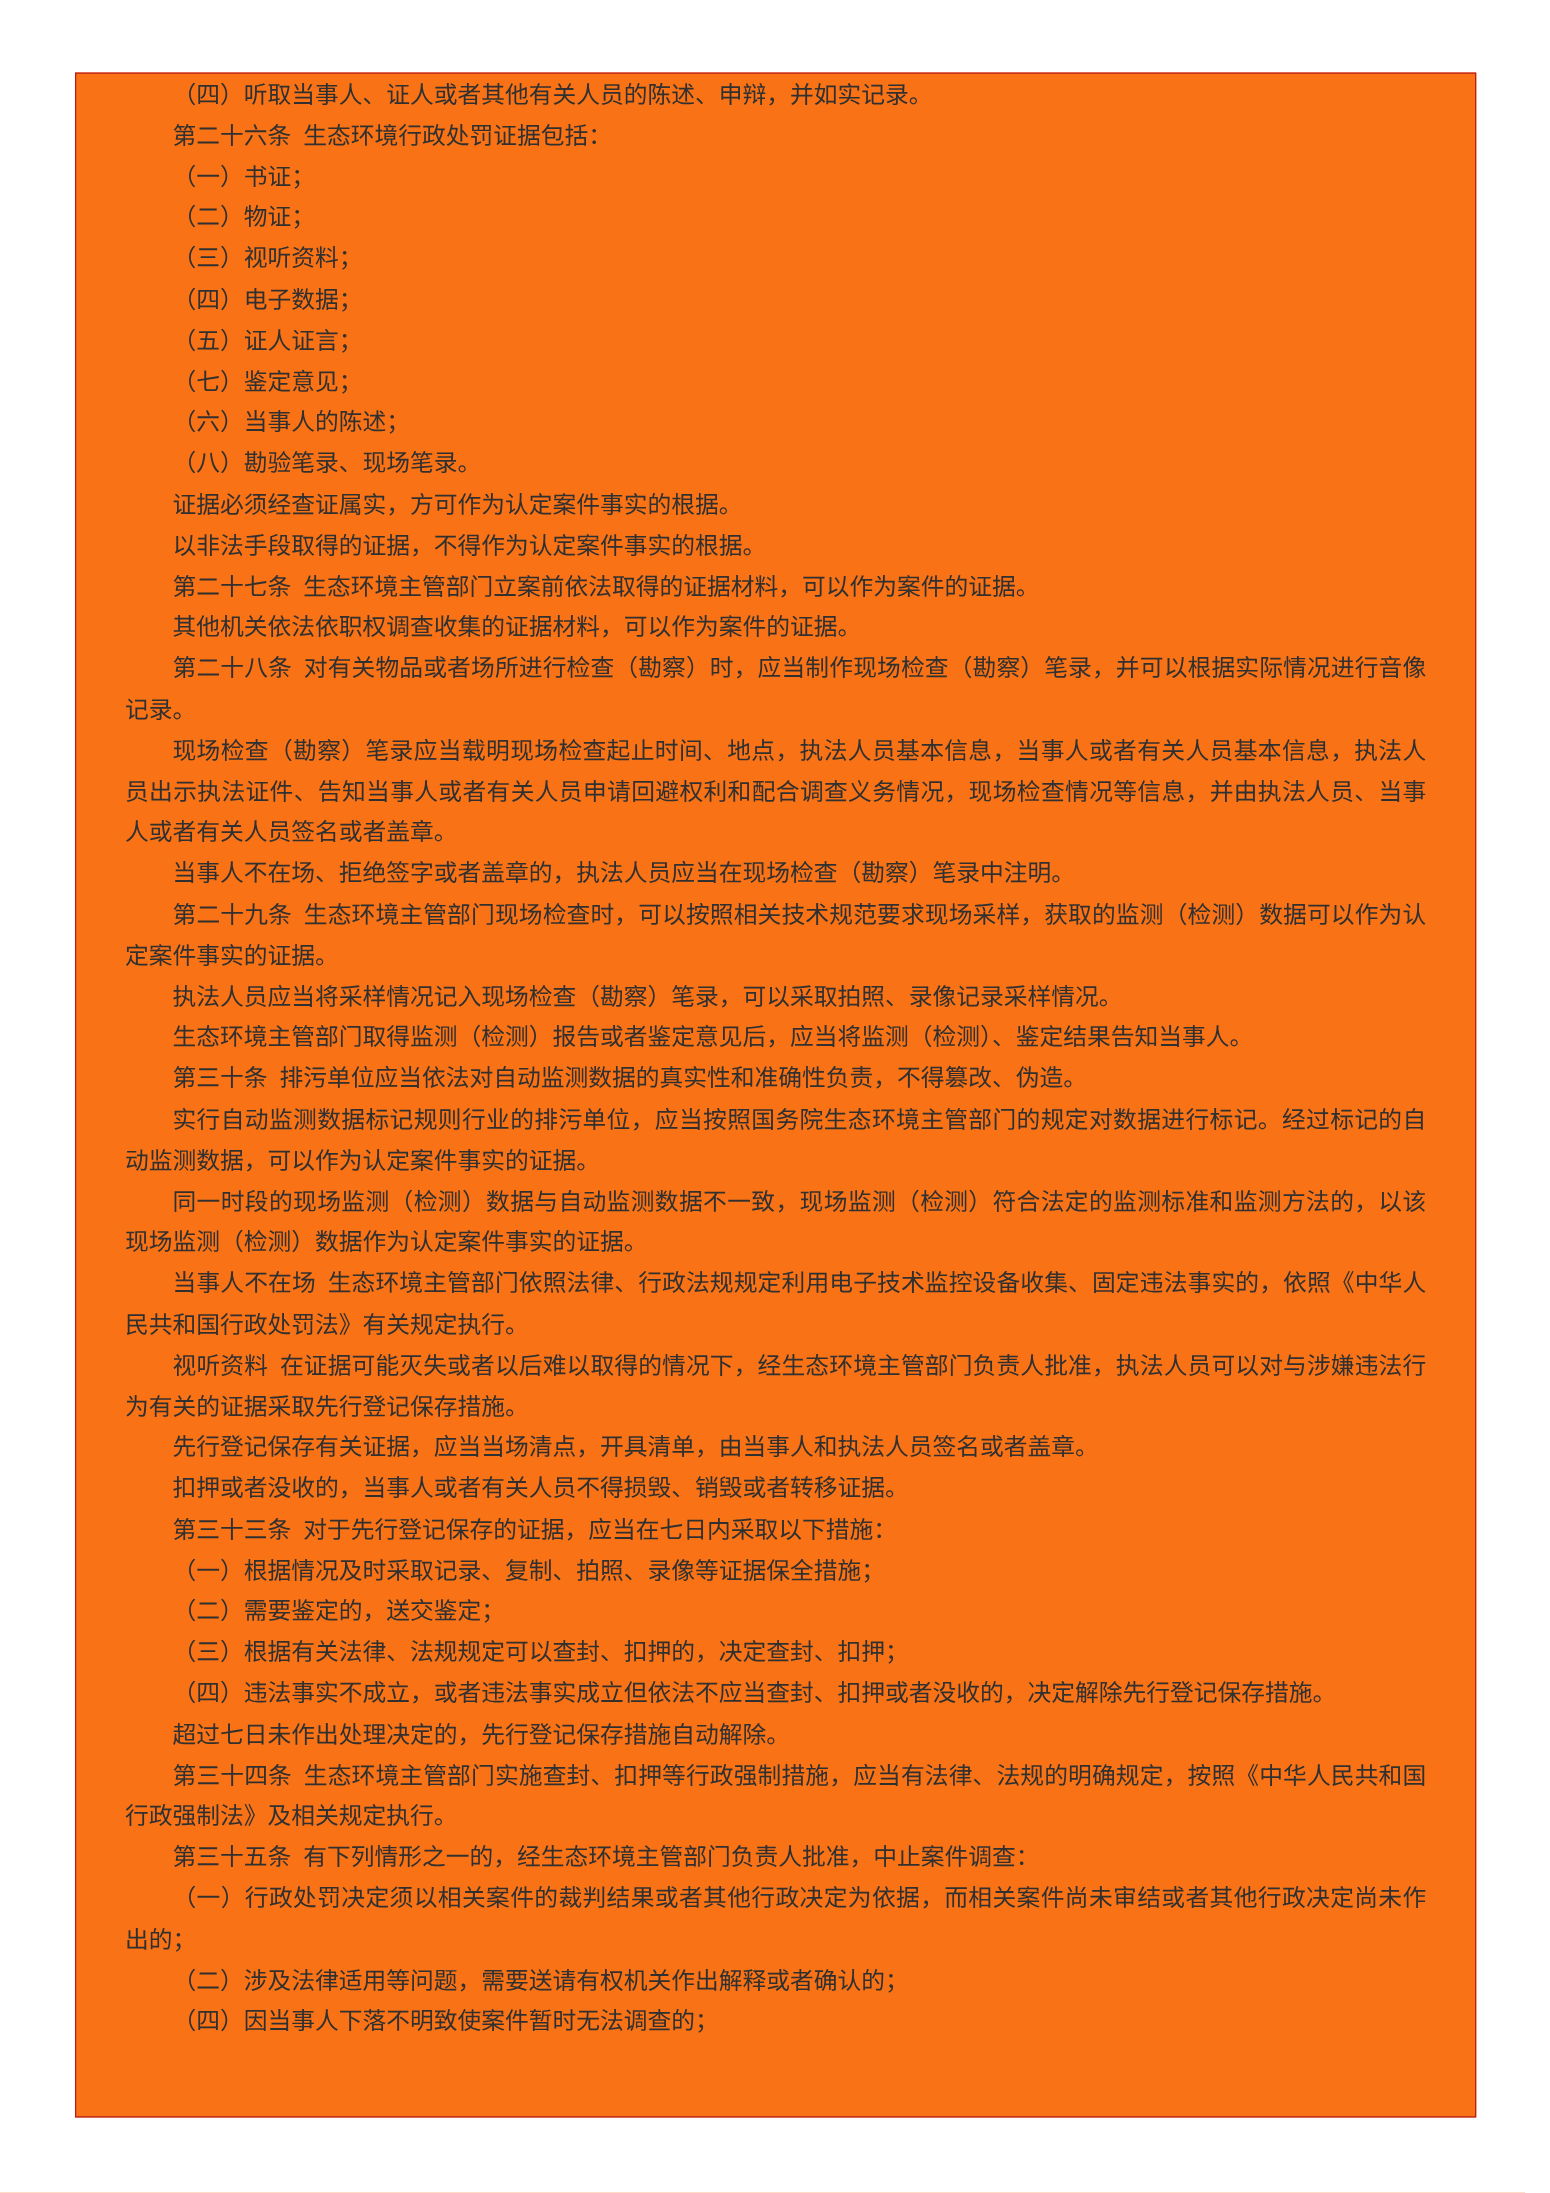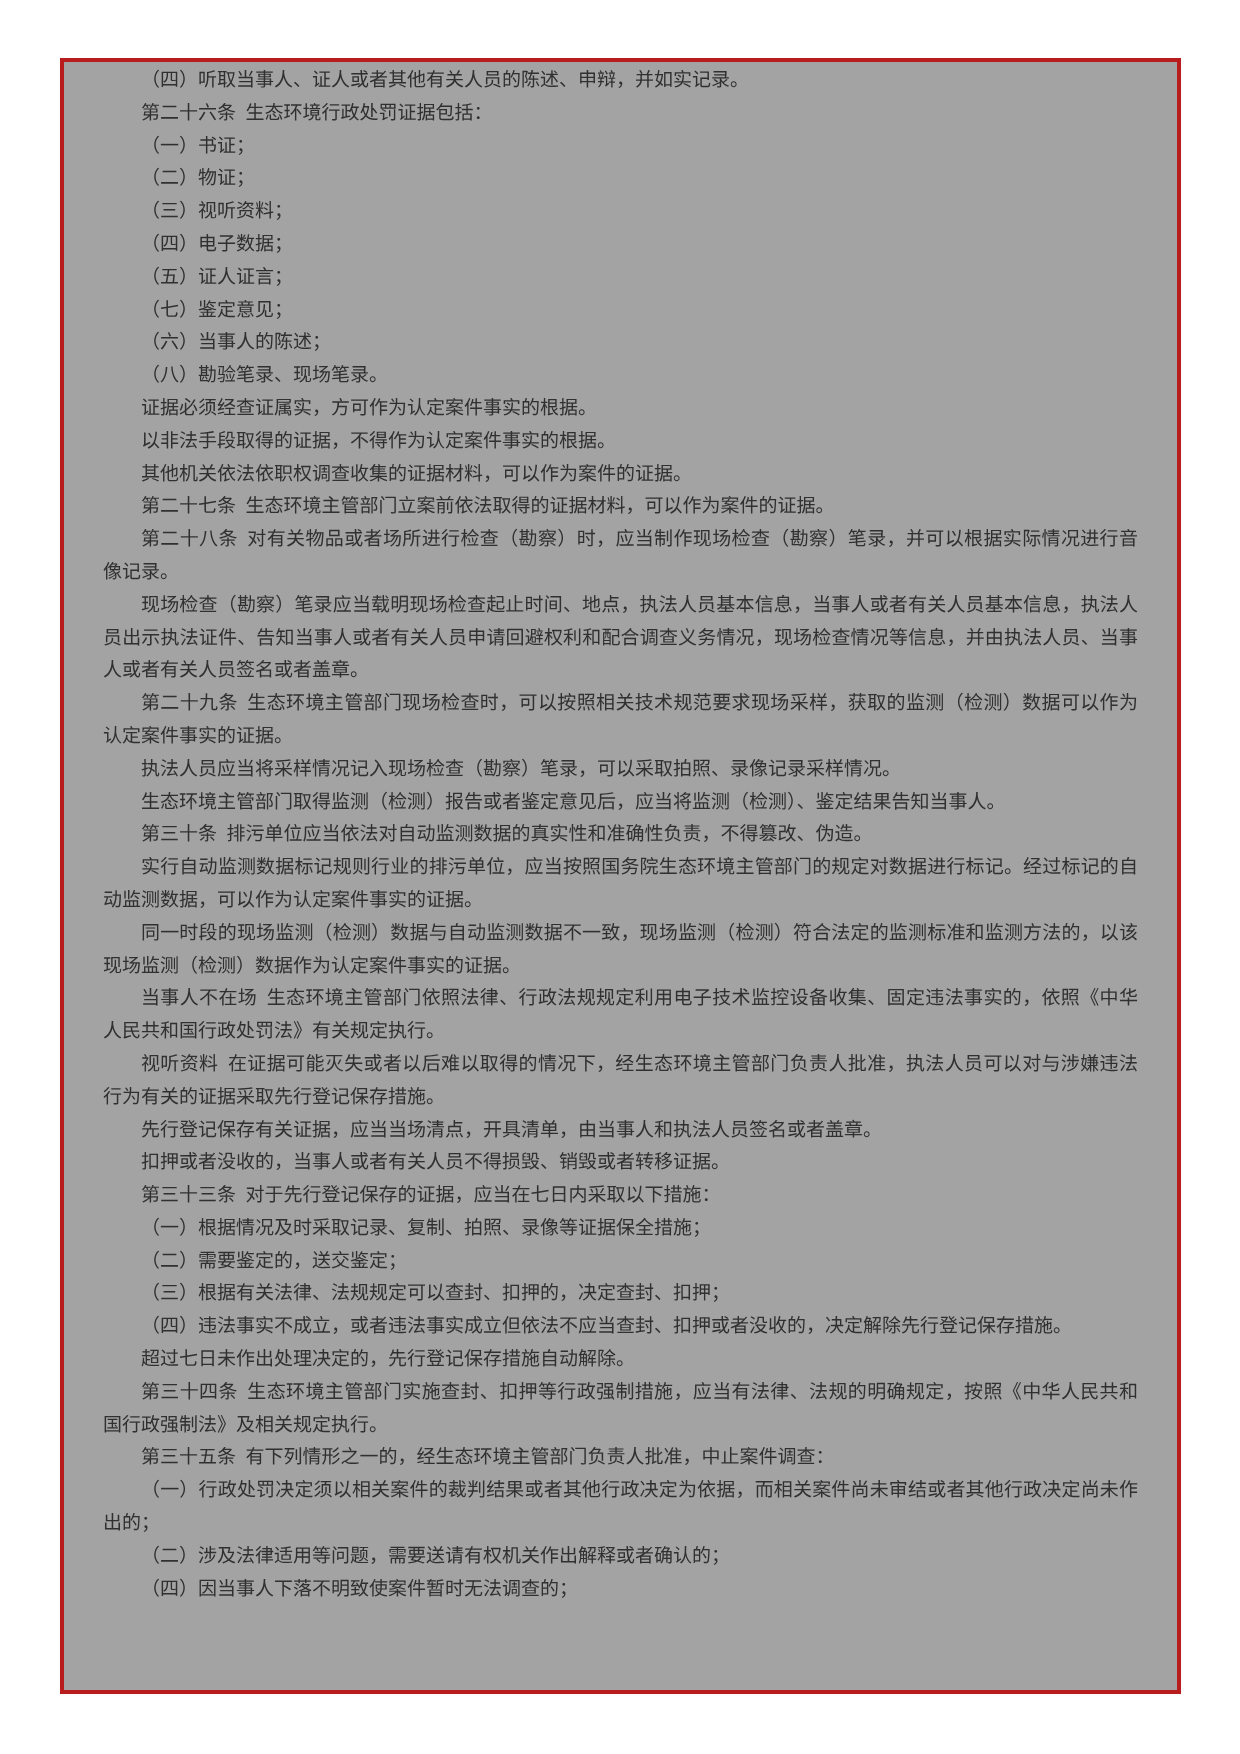--- a/index.html
+++ b/index.html
@@ -14,22 +14,22 @@
     overflow: hidden;
     font-family: "Liberation Sans", sans-serif;
   }
   .doc-card {
     position: absolute;
     left: 60px;
     top: 58px;
     width: 1121px;
     height: 1636px;
     box-sizing: border-box;
-    background: #a3a3a3;
-    border: 4px solid #b91c1c;
+    background: #f97316;
+    border: 1px solid #b91c1c;
     box-shadow: 0 1px 3px rgba(0,0,0,0.03);
     padding: 2px 39px 0 39px;
   }
   .doc-content {
     font-size: 19px;
     line-height: 32.8px;
     color: #303030;
     text-align: justify;
     text-justify: inter-ideograph;
   }
@@ -53,24 +53,25 @@
       <p class="para"><span>（一）书证；</span></p>
       <p class="para"><span>（二）物证；</span></p>
       <p class="para"><span>（三）视听资料；</span></p>
       <p class="para"><span>（四）电子数据；</span></p>
       <p class="para"><span>（五）证人证言；</span></p>
       <p class="para"><span>（七）鉴定意见；</span></p>
       <p class="para"><span>（六）当事人的陈述；</span></p>
       <p class="para"><span>（八）勘验笔录、现场笔录。</span></p>
       <p class="para"><span>证据必须经查证属实，方可作为认定案件事实的根据。</span></p>
       <p class="para"><span>以非法手段取得的证据，不得作为认定案件事实的根据。</span></p>
+      <p class="para"><strong>第二十七条</strong><span>生态环境主管部门立案前依法取得的证据材料，可以作为案件的证据。</span></p>
       <p class="para"><span>其他机关依法依职权调查收集的证据材料，可以作为案件的证据。</span></p>
-      <p class="para"><strong>第二十七条</strong><span>生态环境主管部门立案前依法取得的证据材料，可以作为案件的证据。</span></p>
       <p class="para"><strong>第二十八条</strong><span>对有关物品或者场所进行检查（勘察）时，应当制作现场检查（勘察）笔录，并可以根据实际情况进行音像记录。</span></p>
       <p class="para"><span>现场检查（勘察）笔录应当载明现场检查起止时间、地点，执法人员基本信息，当事人或者有关人员基本信息，执法人员出示执法证件、告知当事人或者有关人员申请回避权利和配合调查义务情况，现场检查情况等信息，并由执法人员、当事人或者有关人员签名或者盖章。</span></p>
+      <p class="para"><span>当事人不在场、拒绝签字或者盖章的，执法人员应当在现场检查（勘察）笔录中注明。</span></p>
       <p class="para"><strong>第二十九条</strong><span>生态环境主管部门现场检查时，可以按照相关技术规范要求现场采样，获取的监测（检测）数据可以作为认定案件事实的证据。</span></p>
       <p class="para"><span>执法人员应当将采样情况记入现场检查（勘察）笔录，可以采取拍照、录像记录采样情况。</span></p>
       <p class="para"><span>生态环境主管部门取得监测（检测）报告或者鉴定意见后，应当将监测（检测）、鉴定结果告知当事人。</span></p>
       <p class="para"><strong>第三十条</strong><span>排污单位应当依法对自动监测数据的真实性和准确性负责，不得篡改、伪造。</span></p>
       <p class="para"><span>实行自动监测数据标记规则行业的排污单位，应当按照国务院生态环境主管部门的规定对数据进行标记。经过标记的自动监测数据，可以作为认定案件事实的证据。</span></p>
       <p class="para"><span>同一时段的现场监测（检测）数据与自动监测数据不一致，现场监测（检测）符合法定的监测标准和监测方法的，以该现场监测（检测）数据作为认定案件事实的证据。</span></p>
       <p class="para"><strong>当事人不在场</strong><span>生态环境主管部门依照法律、行政法规规定利用电子技术监控设备收集、固定违法事实的，依照《中华人民共和国行政处罚法》有关规定执行。</span></p>
       <p class="para"><strong>视听资料</strong><span>在证据可能灭失或者以后难以取得的情况下，经生态环境主管部门负责人批准，执法人员可以对与涉嫌违法行为有关的证据采取先行登记保存措施。</span></p>
       <p class="para"><span>先行登记保存有关证据，应当当场清点，开具清单，由当事人和执法人员签名或者盖章。</span></p>
       <p class="para"><span>扣押或者没收的，当事人或者有关人员不得损毁、销毁或者转移证据。</span></p>

